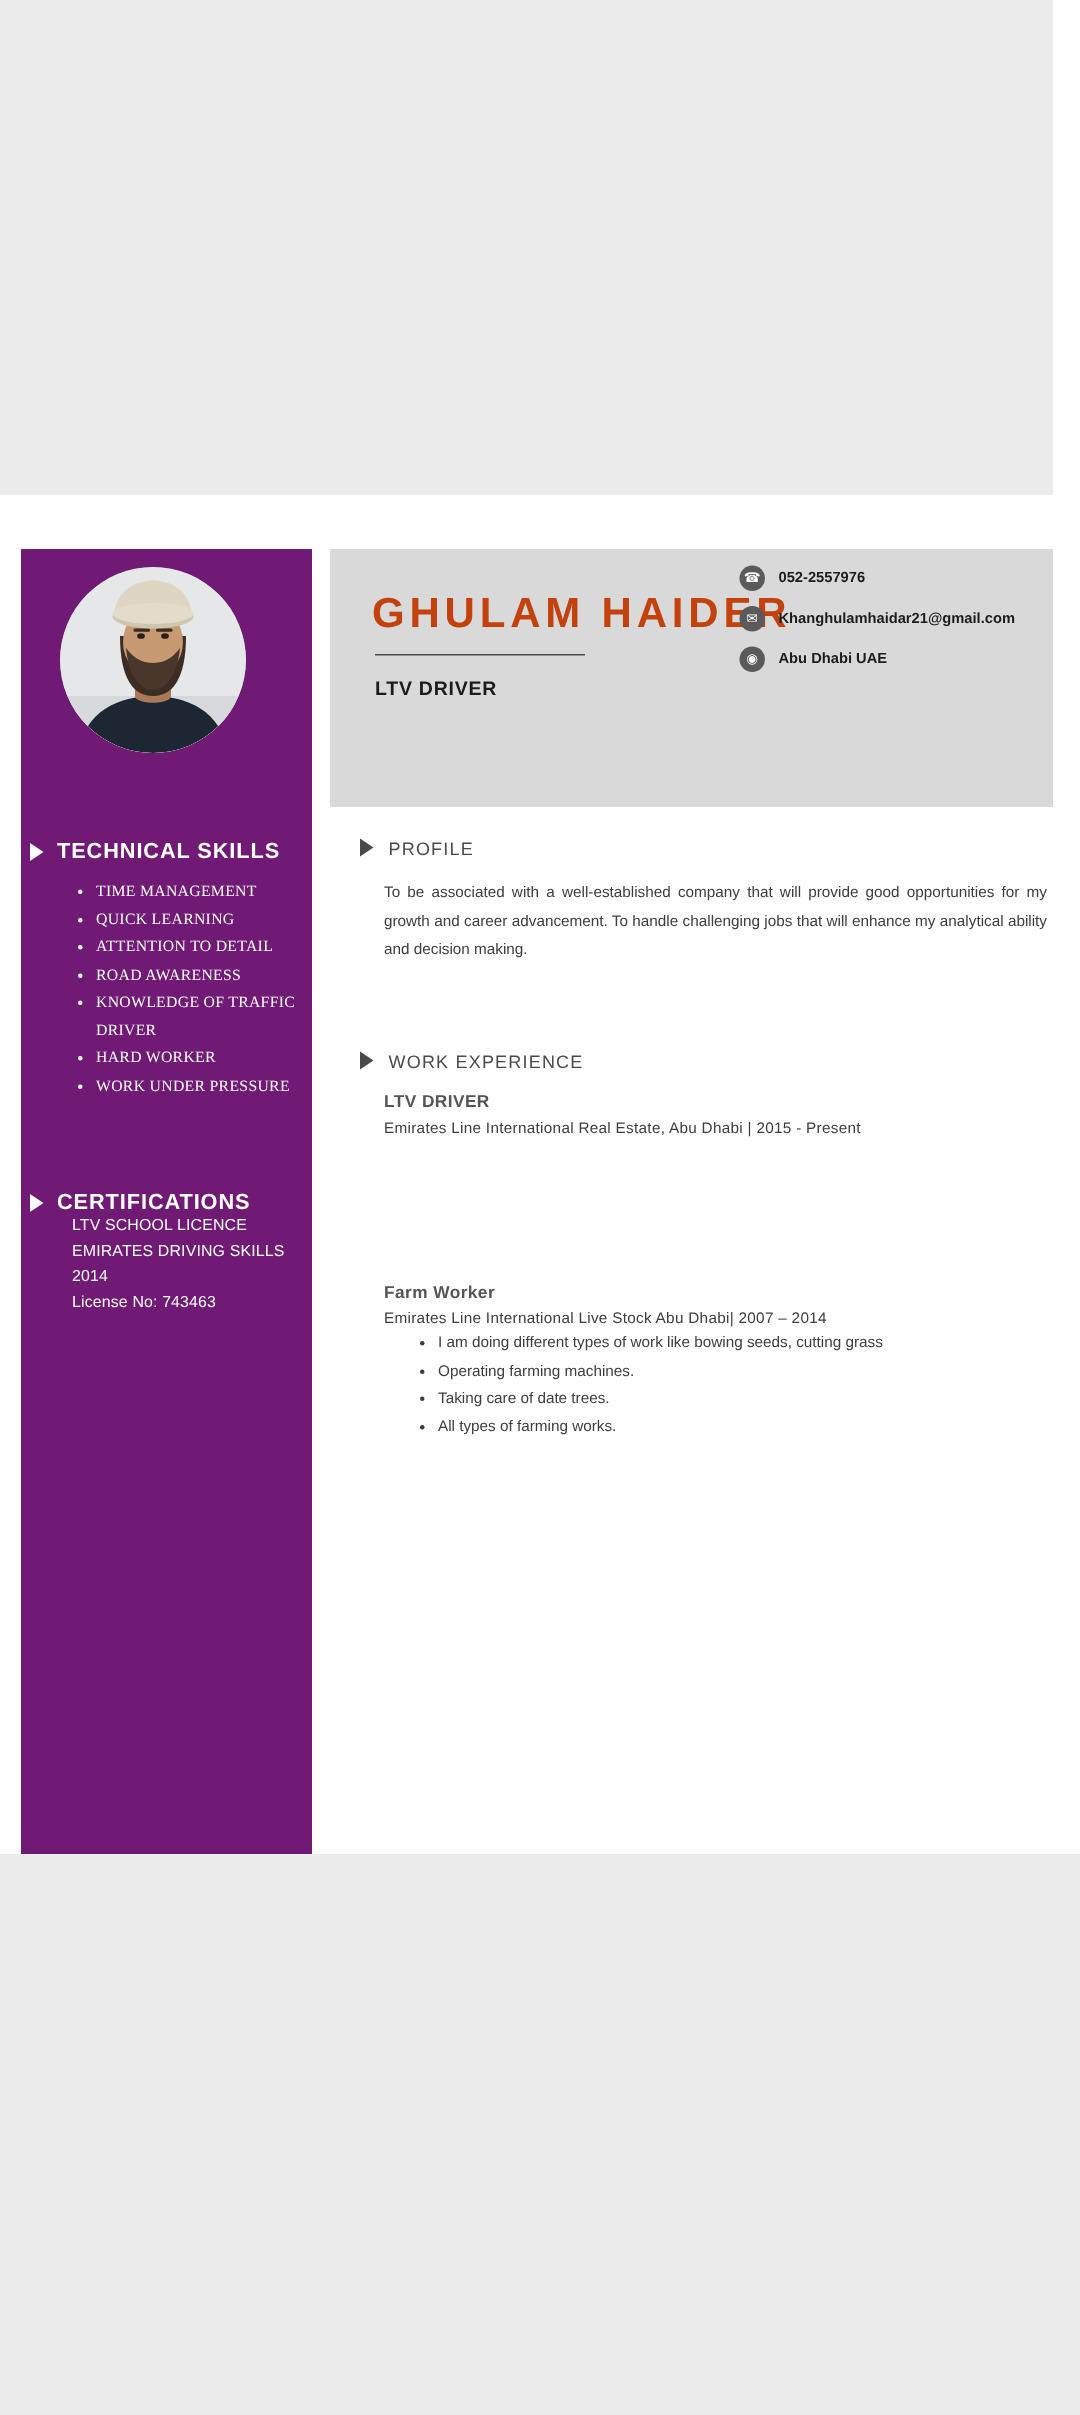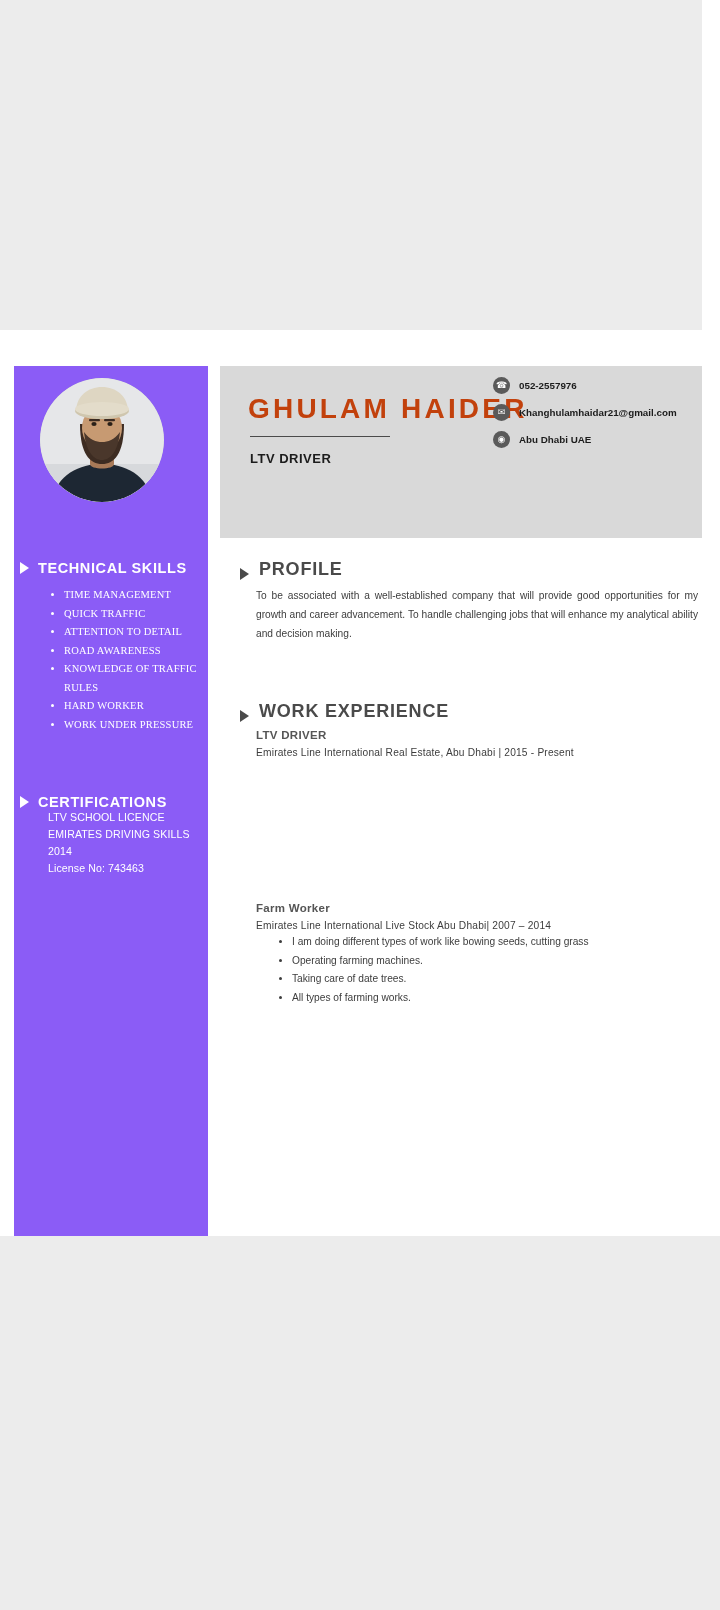--- a/index.html
+++ b/index.html
@@ -44,21 +44,21 @@
     background: #ffffff;
     box-shadow: 0 0 0 0 rgba(0,0,0,0);
     overflow: hidden;
   }
   
   .left-col {
     position: absolute;
     left: 0; top: 0;
     width: 194px;
     height: 870px;
-    background: #8b5cf6;
+    background: #701a75;
     color: #ffffff;
   }
   .photo-wrap {
     position: absolute;
     left: 26px;
     top: 12px;
     width: 124px;
     height: 124px;
     border-radius: 50%;
     overflow: hidden;
@@ -176,24 +176,24 @@
   .contact-text {
     font-size: 9.8px;
     font-weight: bold;
     color: #1c1c1c;
     white-space: nowrap;
   }
   .sec-heading {
     position: absolute;
     left: 20px;
     display: flex;
-    align-items: flex-end;
+    align-items: flex-start;
     gap: 10px;
-    font-size: 18px;
-    font-weight: bold;
+    font-size: 12px;
+    font-weight: normal;
     letter-spacing: 0.8px;
     color: #4a4a4a;
   }
   .tri-dark {
     width: 0; height: 0;
     border-left: 9px solid #4a4a4a;
     border-top: 6px solid transparent;
     border-bottom: 6px solid transparent;
     display: inline-block;
   }
@@ -208,21 +208,21 @@
     color: #3d3d3d;
     text-align: justify;
   }
   .work-heading { top: 335px; }
   .job {
     position: absolute;
     left: 36px;
     width: 446px;
   }
   .job1 { top: 363px; }
-  .job2 { top: 490px; margin-top: 46px; }
+  .job2 { top: 490px; }
   .job-role {
     font-size: 11.5px;
     font-weight: bold;
     color: #555555;
     letter-spacing: 0.3px;
     margin: 0 0 6px 0;
   }
   .job-company {
     font-size: 10.2px;
     color: #3d3d3d;
@@ -284,24 +284,24 @@
       </svg>
     </div>
 
     <div class="left-heading skills-heading">
       <span class="tri"></span>
       <span>TECHNICAL SKILLS</span>
     </div>
 
     <ul class="skills-list">
       <li>TIME MANAGEMENT</li>
-      <li>QUICK TRAFFIC</li>
+      <li>QUICK LEARNING</li>
       <li>ATTENTION TO DETAIL</li>
       <li>ROAD AWARENESS</li>
-      <li>KNOWLEDGE OF TRAFFIC RULES</li>
+      <li>KNOWLEDGE OF TRAFFIC DRIVER</li>
       <li>HARD WORKER</li>
       <li>WORK UNDER PRESSURE</li>
     </ul>
 
     <div class="left-heading cert-heading">
       <span class="tri"></span>
       <span>CERTIFICATIONS</span>
     </div>
 
     <div class="cert-block">

